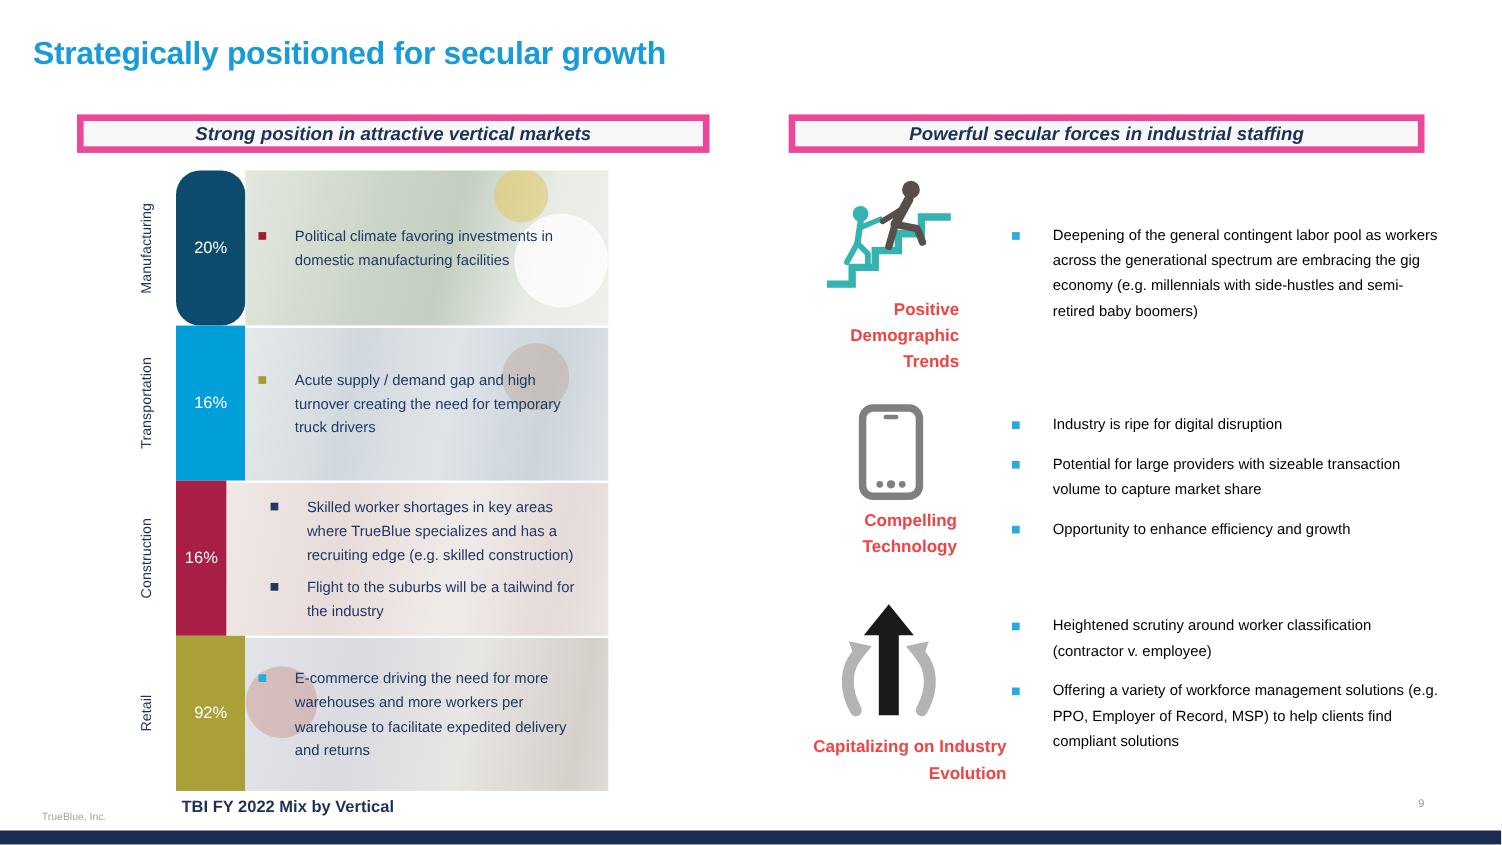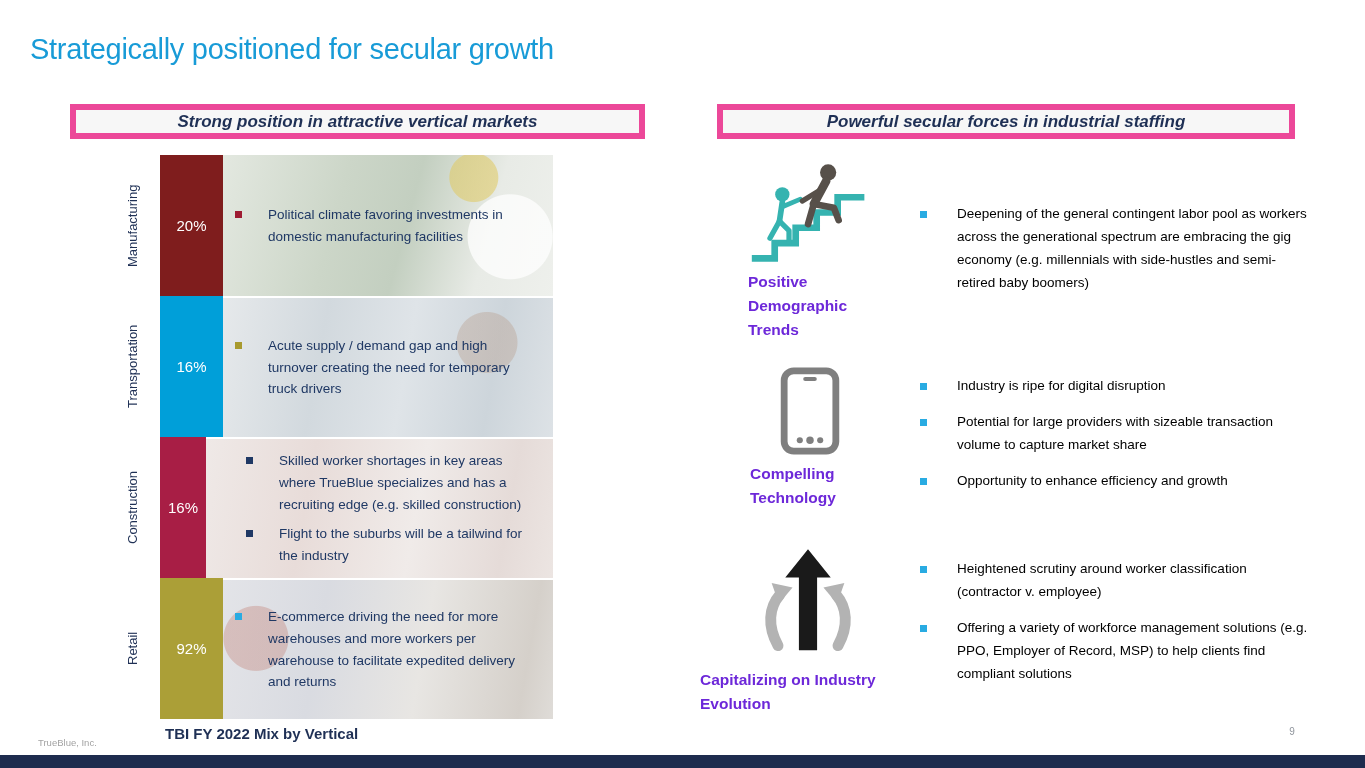--- a/index.html
+++ b/index.html
@@ -3,21 +3,21 @@
 <meta charset="utf-8">
 <style>
   * { margin:0; padding:0; box-sizing:border-box; }
   html,body { background:#ffffff; }
   .slide {
     position:relative; width:1365px; height:768px; background:#ffffff;
     font-family:"Liberation Sans", sans-serif; overflow:hidden;
   }
   .title {
     position:absolute; left:30px; top:33px;
-    font-size:29px; font-weight:normal; color:#189bd7; letter-spacing:-0.3px;
+    font-size:29px; font-weight:bold; color:#189bd7; letter-spacing:-0.3px;
   }
   .panel-header {
     position:absolute; top:104px; height:35px;
     background:#f7f7f7; border:6px solid #ec4899;
     display:flex; align-items:center; justify-content:center;
     font-size:17px; font-weight:bold; font-style:italic; color:#1f3055;
   }
   .panel-header.left  { left:70px;  width:575px; }
   .panel-header.right { left:717px; width:578px; }
 
@@ -61,22 +61,22 @@
     linear-gradient(100deg, #e3e4e8 0%, #d9dbe1 30%, #e8e6e3 60%, #d5d0ca 90%, #dfdcd8 100%); }
 
   .caption {
     position:absolute; left:165px; top:725px;
     font-size:15px; font-weight:bold; color:#1f3055;
   }
 
   
   .icon-block { position:absolute; display:flex; flex-direction:column; align-items:center; }
   .icon-label {
-    margin-top:6px; font-size:15.5px; font-weight:bold; color:#6d28d9;
-    text-align:left; line-height:1.55;
+    margin-top:6px; font-size:15.5px; font-weight:bold; color:#ef4444;
+    text-align:right; line-height:1.55;
   }
   .ib-1 { left:725px; top:162px; width:170px; }
   .ib-1 .icon-label { width:124px; }
   .ib-2 { left:740px; top:366px; width:140px; }
   .ib-2 .icon-label { width:120px; }
   .ib-3 { left:700px; top:542px; width:215px; }
   .ib-3 .icon-label { width:215px; }
 
   .rbullets { position:absolute; left:920px; width:392px; }
   .rb-1 { top:203px; }
@@ -102,21 +102,21 @@
     <span>Strong position in attractive vertical markets</span>
   </div>
   <div class="panel-header right">
     <span>Powerful secular forces in industrial staffing</span>
   </div>
 
   <div class="chart">
 
     <div class="crow">
       <div class="cat">Manufacturing</div>
-      <div class="seg" style="background-color: #7f1d1d;">
+      <div class="seg" style="background-color: #0c4a6e; border-radius: 22px;">
         <span>20%</span>
       </div>
       <div class="content ph0">
         <ul>
           <li>
             <span class="marker" style="background-color: rgb(158, 27, 50);"></span>
             <span class="btxt">Political climate favoring investments in domestic manufacturing facilities</span>
           </li>
         </ul>
       </div>

